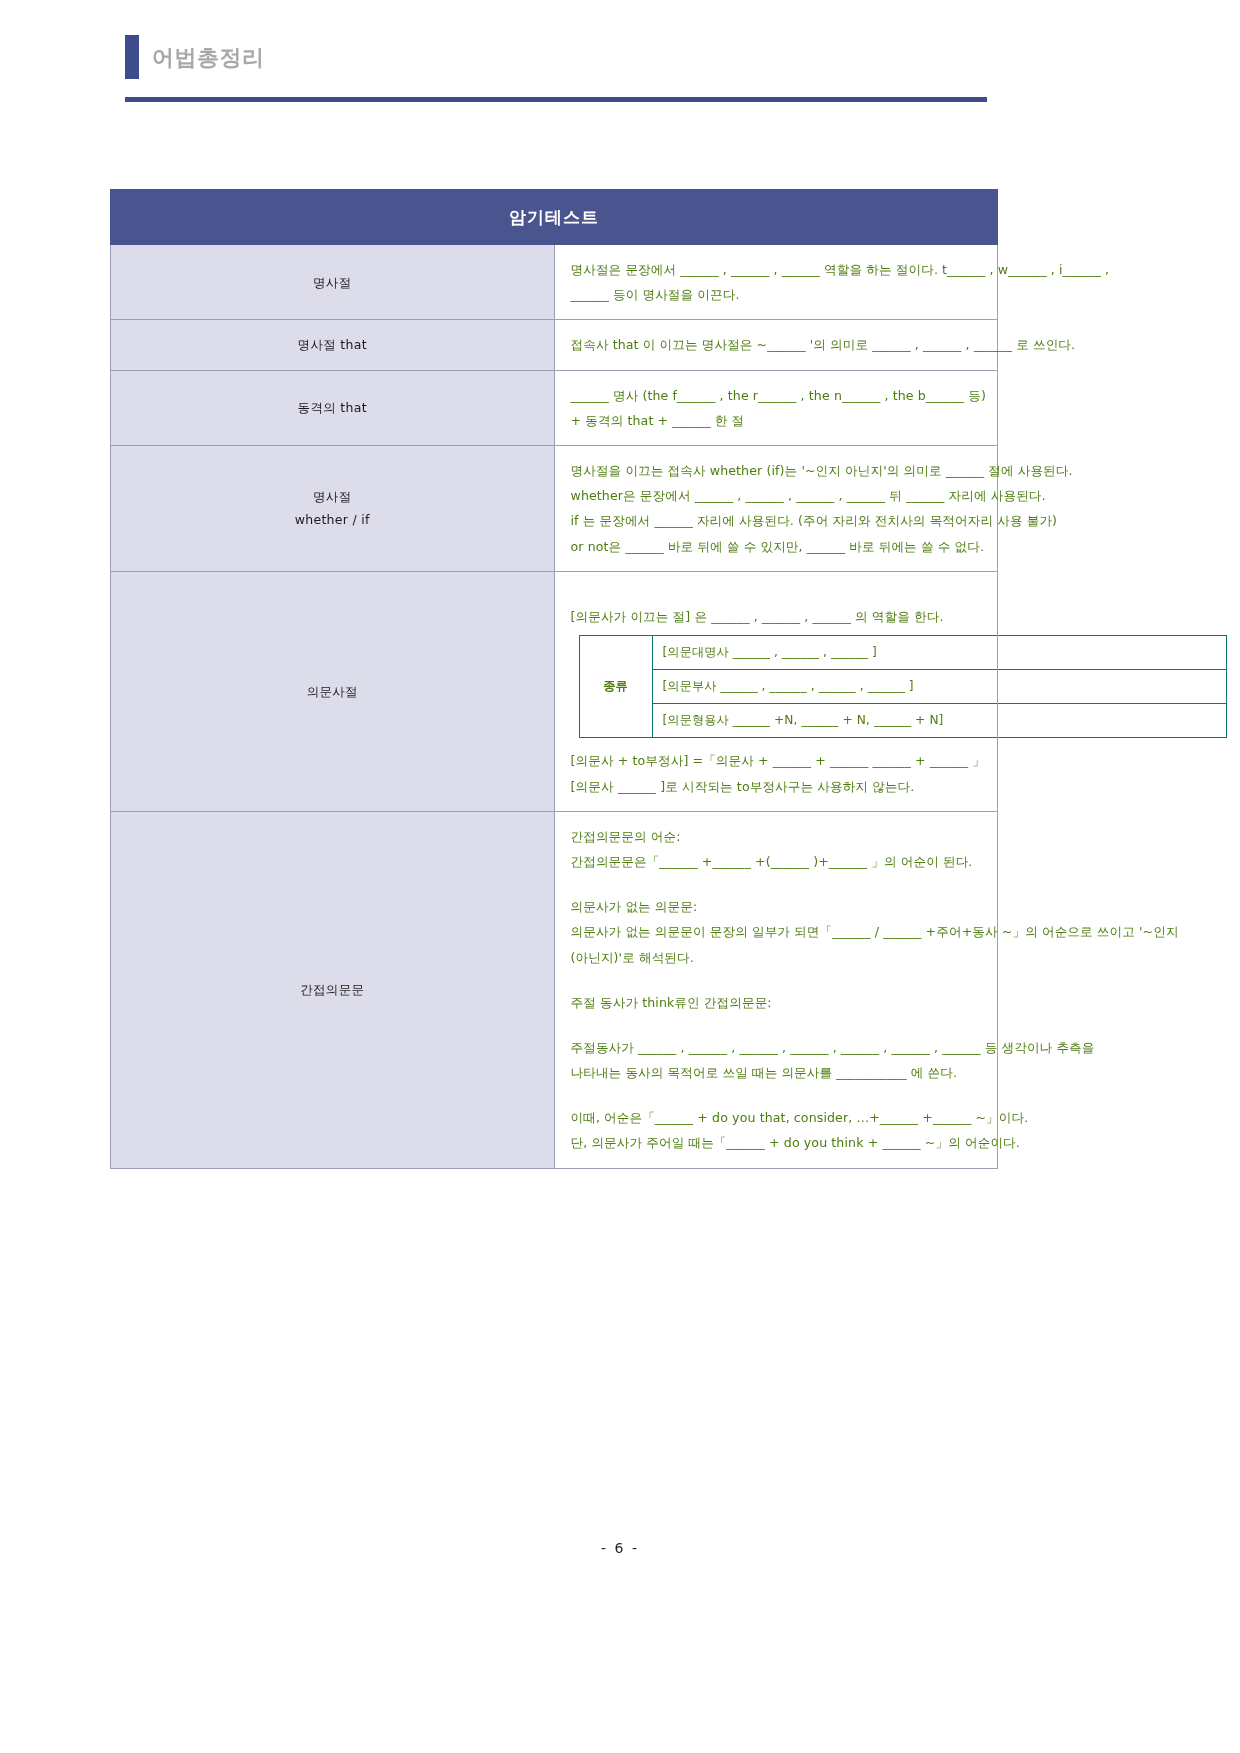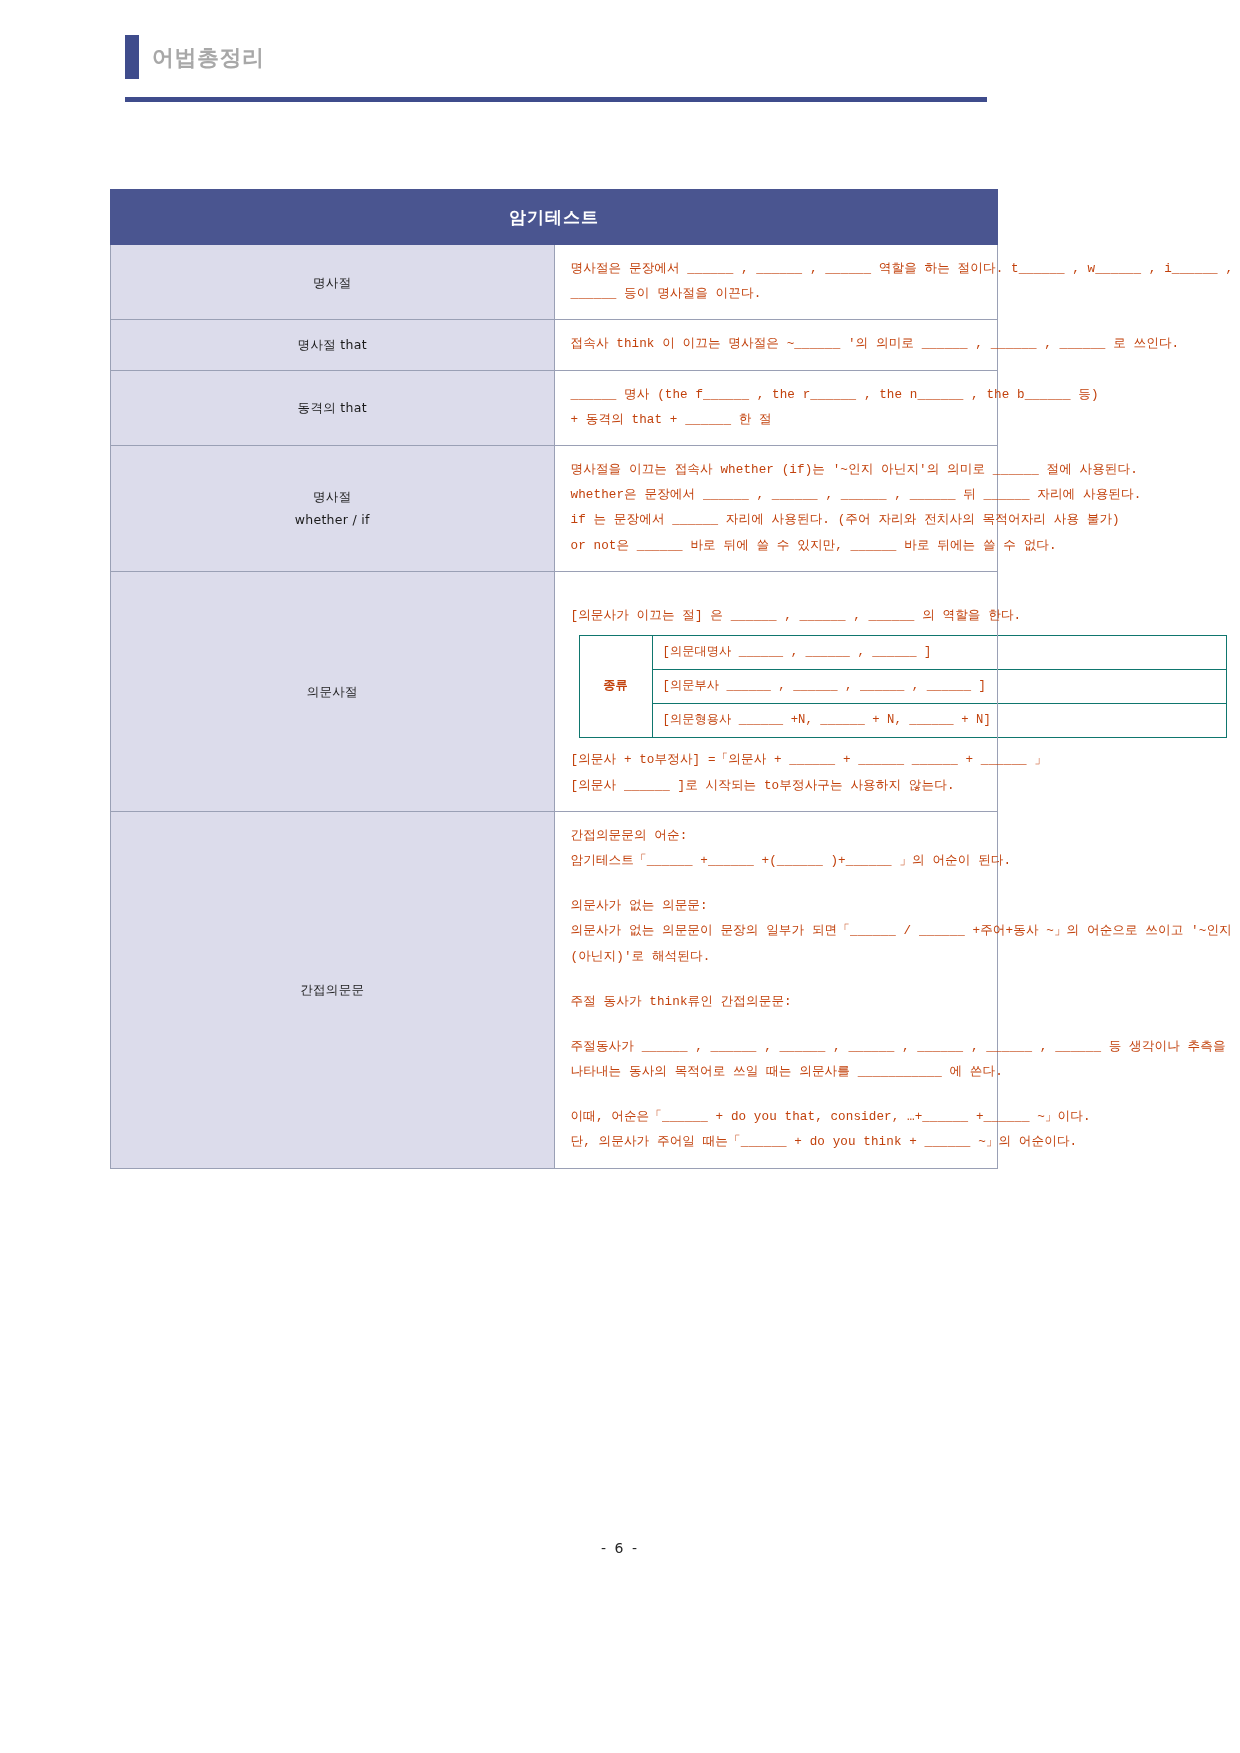--- a/index.html
+++ b/index.html
@@ -87,23 +87,22 @@
     font-weight: normal;
     color: #1a1a1a;
     line-height: 1.85;
     padding: 4px 2px;
     letter-spacing: 0.3px;
   }
   td.body {
     padding: 12px 14px 12px 16px;
     font-size: 12.6px;
     line-height: 2.0;
-    color: #c2410c;
+    color: #4d7c0f;
     letter-spacing: 0.1px;
-    font-family: Liberation Mono, monospace;
   }
   td.body .ln {
     white-space: nowrap;
   }
   .spacer-line {
     height: 20px;
   }
 
   
   table.inner-table {
@@ -160,21 +159,21 @@
         <td class="cat">명사절</td>
         <td class="body">
           <div class="ln">명사절은 문장에서 ______ , ______ , ______   역할을 하는 절이다. t______ , w______ , i______ ,</div>
           <div class="ln">______  등이 명사절을 이끈다.</div>
         </td>
       </tr>
 
       <tr>
         <td class="cat">명사절 that</td>
         <td class="body">
-          <div class="ln">접속사 think 이 이끄는 명사절은 ~______ '의 의미로 ______ , ______ , ______ 로 쓰인다.</div>
+          <div class="ln">접속사 that 이 이끄는 명사절은 ~______ '의 의미로 ______ , ______ , ______ 로 쓰인다.</div>
         </td>
       </tr>
 
       <tr>
         <td class="cat">동격의 that</td>
         <td class="body">
           <div class="ln">______ 명사 (the f______ , the r______ , the n______ , the b______  등)</div>
           <div class="ln">+ 동격의 that + ______ 한 절</div>
         </td>
       </tr>
@@ -217,21 +216,21 @@
           <div class="ln">[의문사 ______ ]로 시작되는 to부정사구는 사용하지 않는다.</div>
         </td>
       </tr>
 
       <tr>
         <td class="cat">간접의문문</td>
         <td class="body">
 
           <div>
             <div class="ln">간접의문문의 어순:</div>
-            <div class="ln">암기테스트「______ +______ +(______ )+______ 」의 어순이 된다.</div>
+            <div class="ln">간접의문문은「______ +______ +(______ )+______ 」의 어순이 된다.</div>
           </div>
 
           <div class="spacer-line"></div>
 
           <div>
             <div class="ln">의문사가 없는 의문문:</div>
             <div class="ln">의문사가 없는 의문문이 문장의 일부가 되면「______  / ______ +주어+동사 ~」의 어순으로 쓰이고 '~인지</div>
             <div class="ln">(아닌지)'로 해석된다.</div>
           </div>
 

